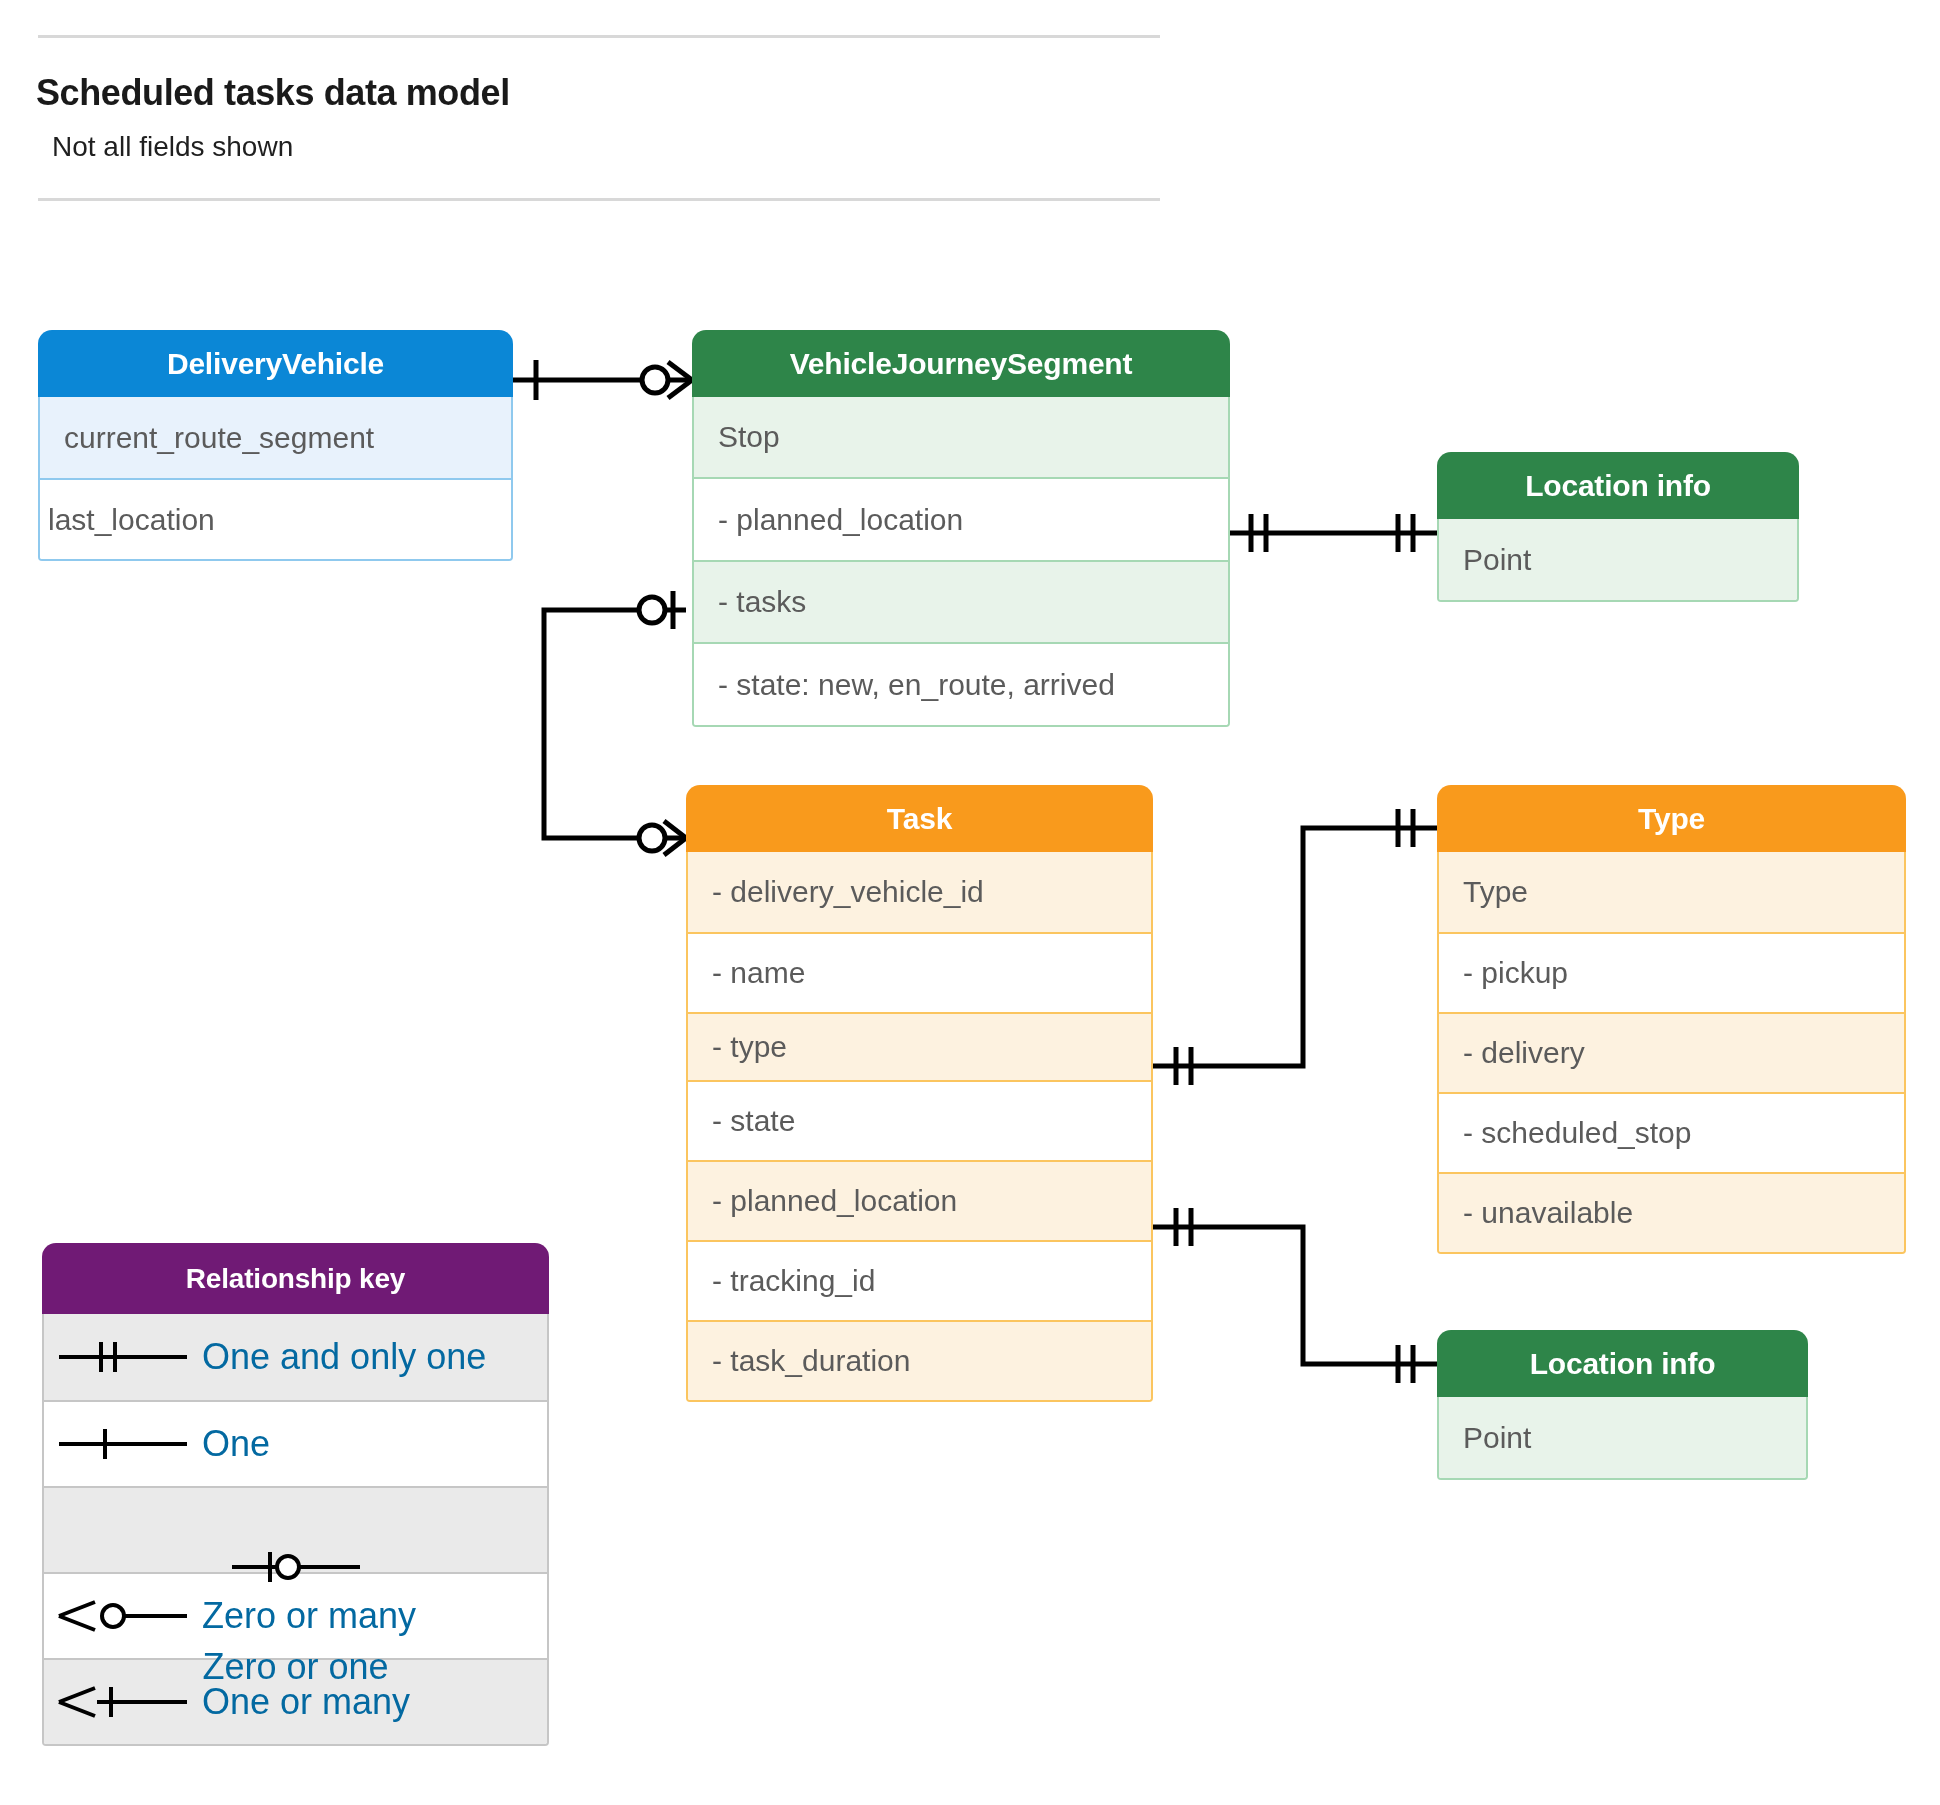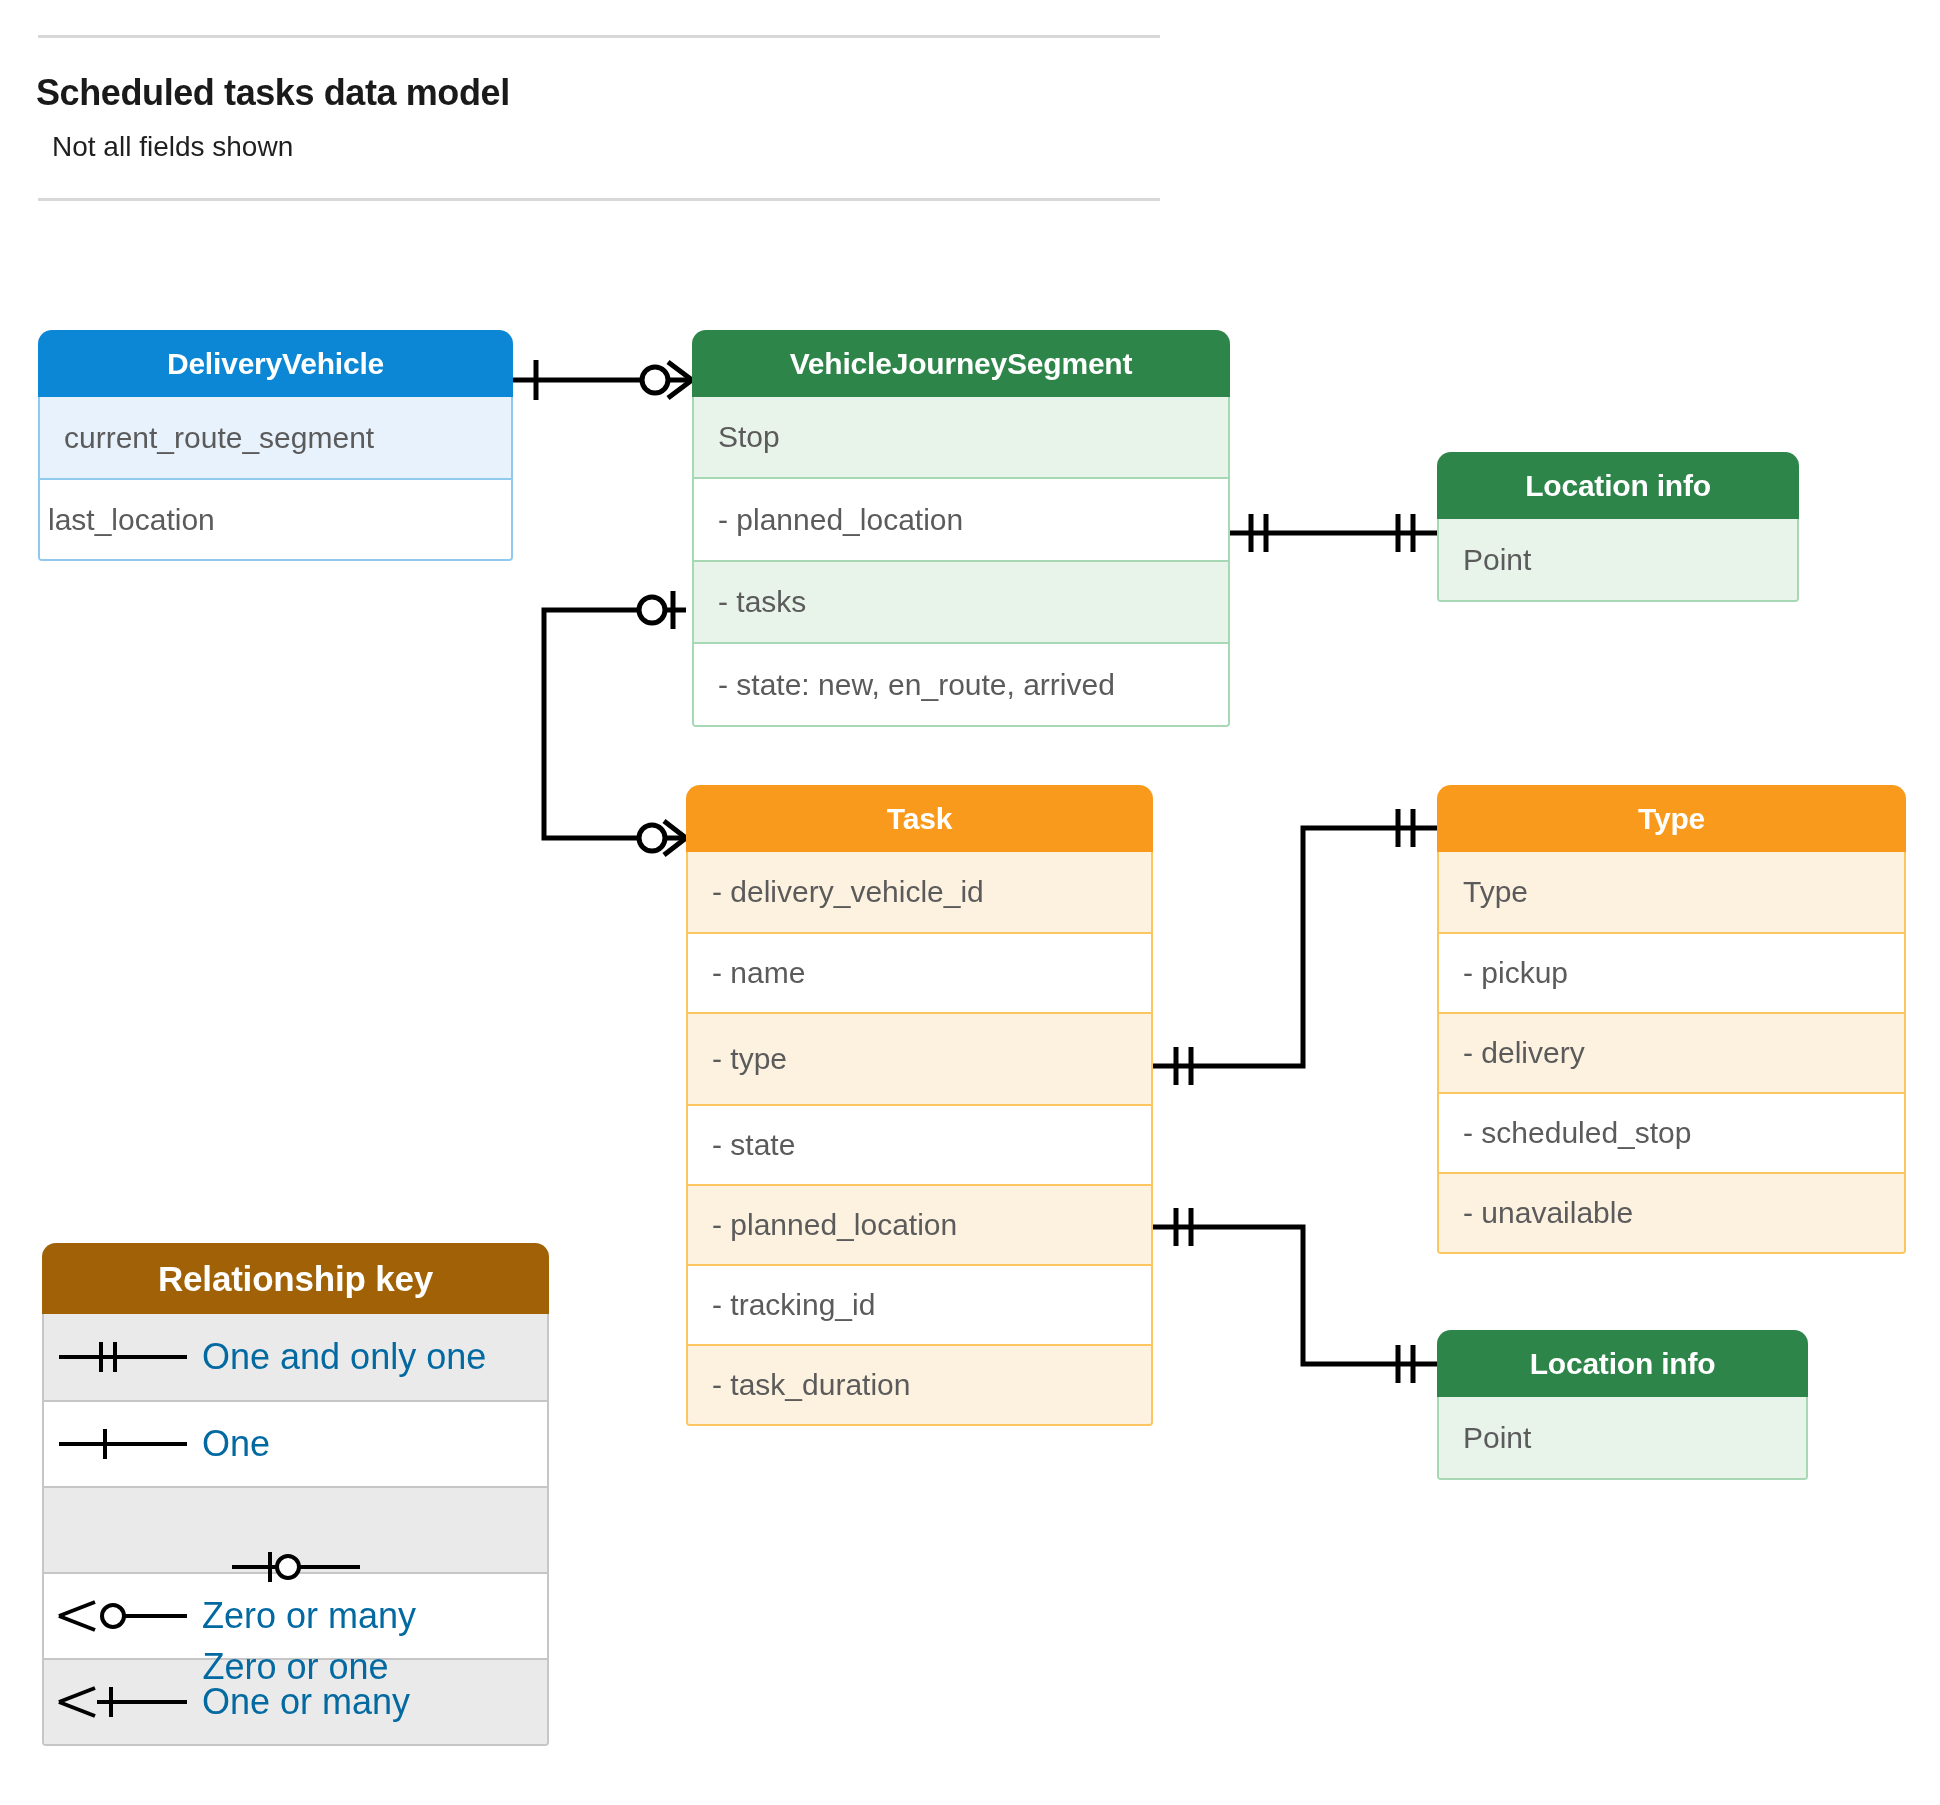--- a/index.html
+++ b/index.html
@@ -55,21 +55,21 @@
   .e-green .row + .row { border-top: 2px solid #a6d8b4; }
 
   
   .e-orange .hdr  { background: #f99a1c; }
   .e-orange .rows { border: 2px solid #fbc55f; border-top: none; }
   .e-orange .row.alt  { background: #fdf2e0; }
   .e-orange .row.norm { background: #ffffff; }
   .e-orange .row + .row { border-top: 2px solid #fbc55f; }
 
   
-  .e-grey .hdr  { background: #a16207; font-size: 35px; }
+  .e-grey .hdr  { background: #701a75; font-size: 28px; }
   .e-grey .rows { border: 2px solid #c6c6c6; border-top: none; }
   .e-grey .row.alt  { background: #eaeaea; }
   .e-grey .row.norm { background: #ffffff; }
   .e-grey .row + .row { border-top: 2px solid #c6c6c6; }
 
   
   .legend-row { padding-left: 0 !important; }
   .legend-sym { width: 158px; flex: 0 0 158px; display: flex; align-items: center; justify-content: center; }
   .legend-label { font-size: 36px; color: #0369a1; }
 
@@ -149,21 +149,21 @@
     <div class="rows">
       <div class="row alt" style="height:81px;">Point</div>
     </div>
   </div>
 
   <div class="entity e-orange" style="left:686px; top:785px; width:467px;">
     <div class="hdr" style="height:67px;">Task</div>
     <div class="rows">
       <div class="row alt" style="height:80px;">- delivery_vehicle_id</div>
       <div class="row norm" style="height:80px;">- name</div>
-      <div class="row alt" style="height:92px;">- type</div>
+      <div class="row alt" style="height:68px;">- type</div>
       <div class="row norm" style="height:80px;">- state</div>
       <div class="row alt" style="height:80px;">- planned_location</div>
       <div class="row norm" style="height:80px;">- tracking_id</div>
       <div class="row alt" style="height:80px;">- task_duration</div>
     </div>
   </div>
 
   <div class="entity e-orange" style="left:1437px; top:785px; width:469px;">
     <div class="hdr" style="height:67px;">Type</div>
     <div class="rows">

